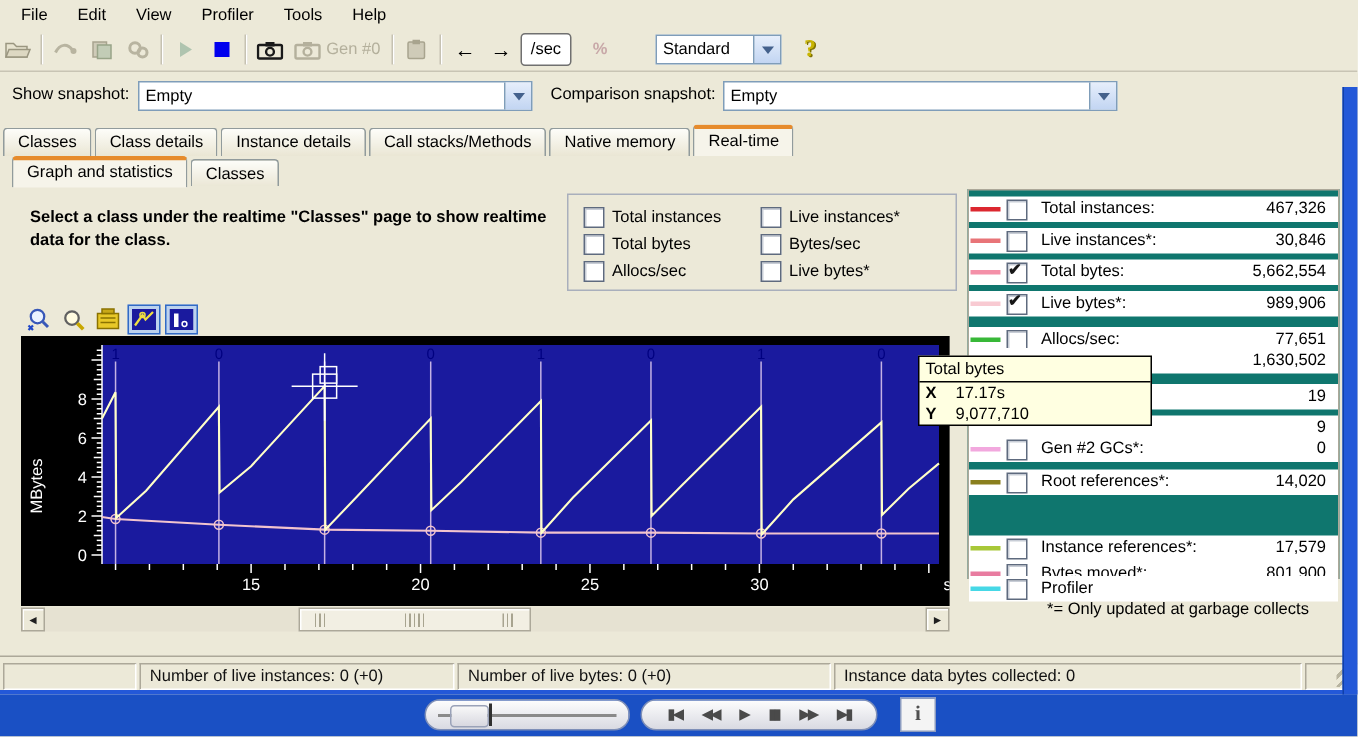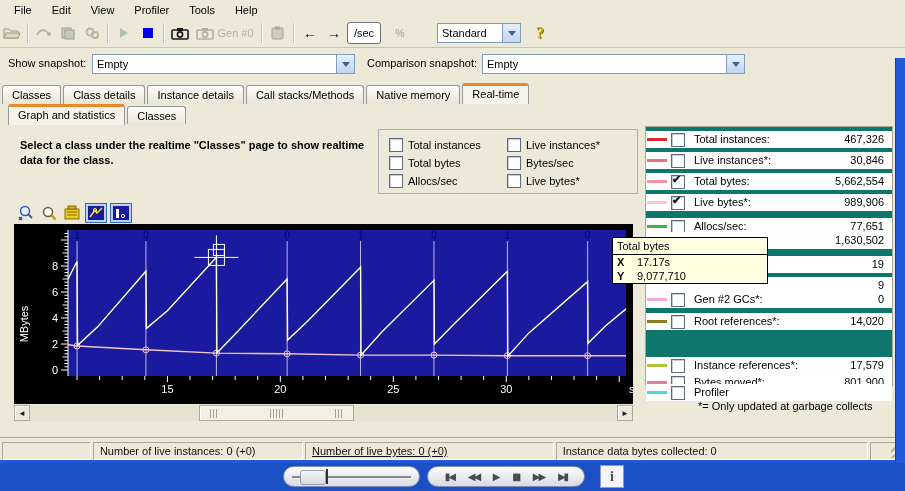--- a/index.html
+++ b/index.html
@@ -507,21 +507,21 @@
     </div>
   <div class="tt-row">
       <span class="k">Y</span>
       <span class="v">9,077,710</span>
     </div>
 </div>
 
 <div class="abs" id="statusbar">
     <div class="spanel" style="width: 90px;"></div>
     <div class="spanel" style="width: 213px;">Number of live instances: 0 (+0)</div>
-    <div class="spanel" style="width: 252px; text-decoration: underline;">Number of live bytes: 0 (+0)</div>
+    <div class="spanel" style="width: 252px;">Number of live bytes: 0 (+0)</div>
     <div class="spanel" style="width: 317px;">Instance data bytes collected: 0</div>
     <div class="spanel" style="width: 35px;"></div>
   </div>
 <div class="abs" id="resize-grip"></div>
 <div class="abs" id="bottomborder"></div>
 <div class="abs" id="rightborder"></div>
 <div class="abs" id="desktop">
   <div class="pill" id="pslider">
     <div class="track"></div>
     <div id="pthumb"></div>

